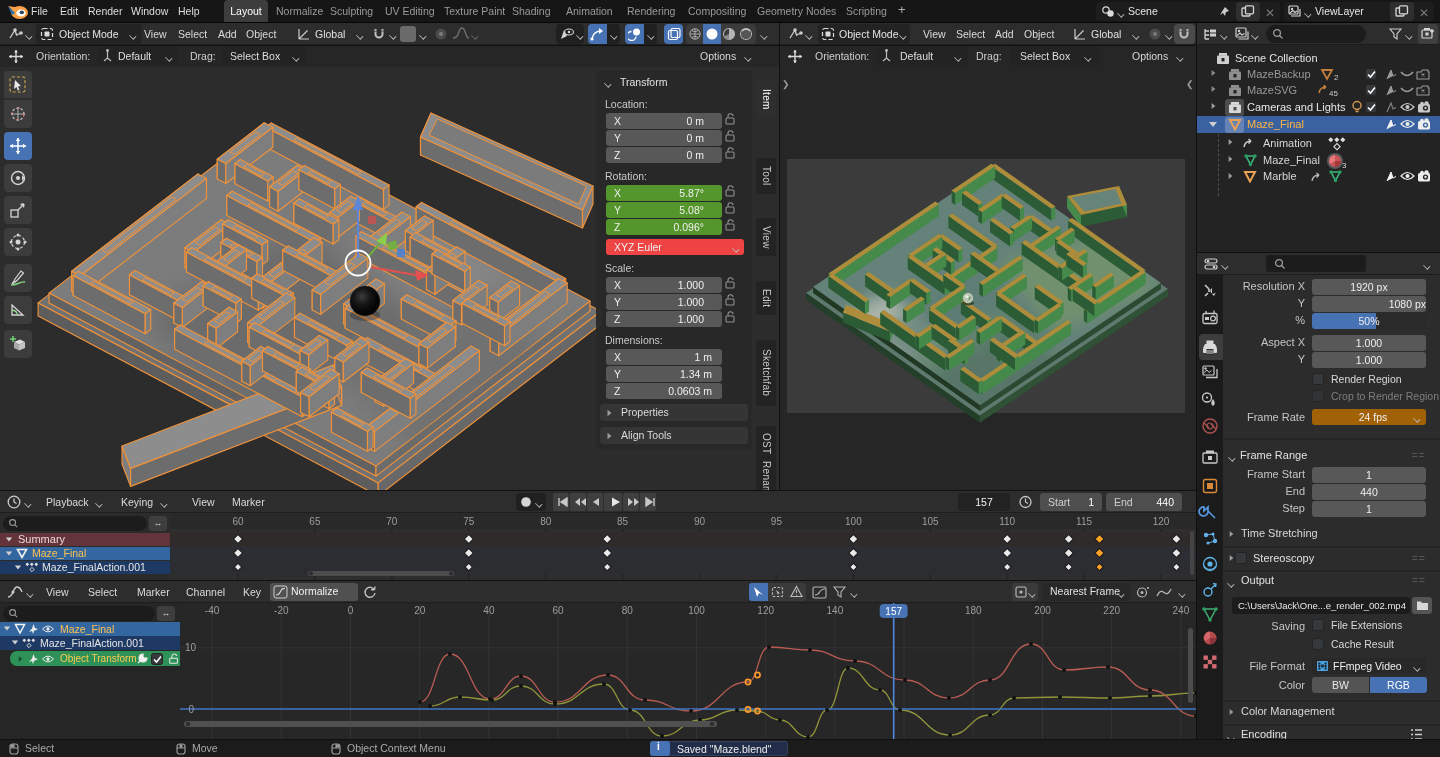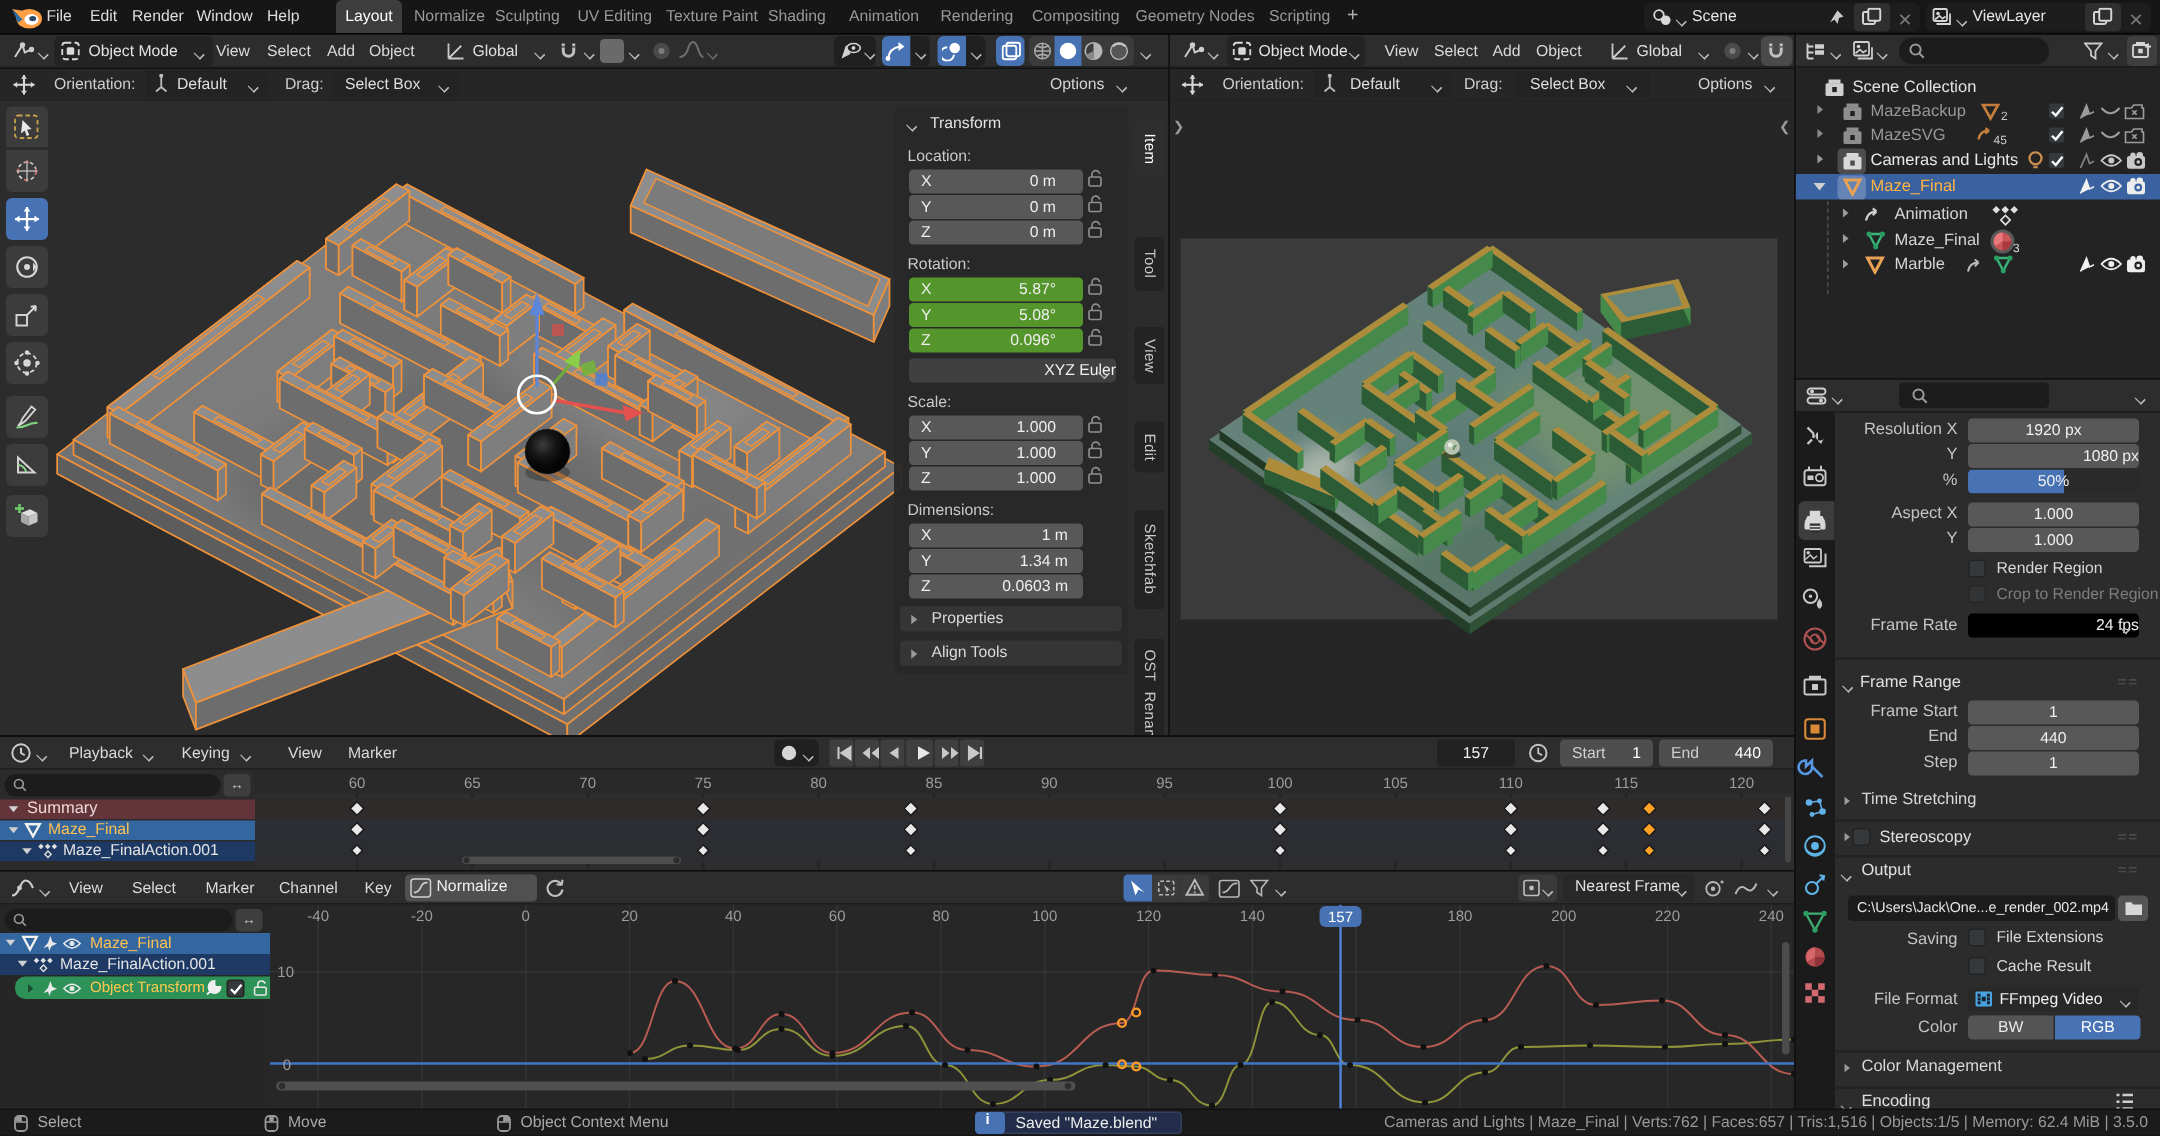--- a/index.html
+++ b/index.html
@@ -591,21 +591,21 @@
     <span class="v abs" style="left:8px;top:10px"></span>
     <span class="abs" style="left:24px;top:6px;color:#e2e2e2">Transform</span>
     <span class="abs" style="left:9px;top:28px;color:#c9c9c9">Location:</span>
     <div class="fld abs" style="left:10px;top:43px;width:116px"><span style="padding-left:8px">X</span><span style="position:absolute;right:18px">0 m</span></div>
     <div class="fld abs" style="left:10px;top:60px;width:116px"><span style="padding-left:8px">Y</span><span style="position:absolute;right:18px">0 m</span></div>
     <div class="fld abs" style="left:10px;top:77px;width:116px"><span style="padding-left:8px">Z</span><span style="position:absolute;right:18px">0 m</span></div>
     <span class="abs" style="left:9px;top:100px;color:#c9c9c9">Rotation:</span>
     <div class="fld abs" style="left:10px;top:115px;width:116px;background:#55962c"><span style="padding-left:8px">X</span><span style="position:absolute;right:18px">5.87°</span></div>
     <div class="fld abs" style="left:10px;top:132px;width:116px;background:#55962c"><span style="padding-left:8px">Y</span><span style="position:absolute;right:18px">5.08°</span></div>
     <div class="fld abs" style="left:10px;top:149px;width:116px;background:#55962c"><span style="padding-left:8px">Z</span><span style="position:absolute;right:18px">0.096°</span></div>
-    <div class="fld abs" style="left:10px;top:169px;width:138px;background:#404040;text-align:right"><span style="padding-left:8px">XYZ Euler</span><span class="v" style="position:absolute;right:5px;top:6px"></span></div>
+    <div class="fld abs" style="left:10px;top:169px;width:138px;background:#ef4444;text-align:left"><span style="padding-left:8px">XYZ Euler</span><span class="v" style="position:absolute;right:5px;top:6px"></span></div>
     <span class="abs" style="left:9px;top:192px;color:#c9c9c9">Scale:</span>
     <div class="fld abs" style="left:10px;top:207px;width:116px"><span style="padding-left:8px">X</span><span style="position:absolute;right:18px">1.000</span></div>
     <div class="fld abs" style="left:10px;top:224px;width:116px"><span style="padding-left:8px">Y</span><span style="position:absolute;right:18px">1.000</span></div>
     <div class="fld abs" style="left:10px;top:241px;width:116px"><span style="padding-left:8px">Z</span><span style="position:absolute;right:18px">1.000</span></div>
     <span class="abs" style="left:9px;top:264px;color:#c9c9c9">Dimensions:</span>
     <div class="fld abs" style="left:10px;top:279px;width:116px"><span style="padding-left:8px">X</span><span style="position:absolute;right:10px">1 m</span></div>
     <div class="fld abs" style="left:10px;top:296px;width:116px"><span style="padding-left:8px">Y</span><span style="position:absolute;right:10px">1.34 m</span></div>
     <div class="fld abs" style="left:10px;top:313px;width:116px"><span style="padding-left:8px">Z</span><span style="position:absolute;right:10px">0.0603 m</span></div>
     <div class="abs" style="left:4px;top:334px;width:148px;height:17px;background:#353535;border-radius:3px">
         <span class="tri-r" style="position:absolute;left:7px;top:5px;transform:scale(.8)"></span>
@@ -1215,21 +1215,21 @@
   <div class="fld abs" style="left:89px;top:38px;width:114px;text-align:center;background:#2a2a2a;overflow:hidden"><div style="position:absolute;left:0;top:0;width:64px;height:16px;background:#4772b3"></div><span style="position:relative">50%</span></div>
   <span class="lbl abs" style="right:135px;top:61px">Aspect X</span>
   <div class="fld abs" style="left:89px;top:60px;width:114px;text-align:center">1.000</div>
   <span class="lbl abs" style="right:135px;top:78px">Y</span>
   <div class="fld abs" style="left:89px;top:77px;width:114px;text-align:center">1.000</div>
   <span class="chk abs" style="left:89px;top:98px"></span>
   <span class="abs" style="left:108px;top:98px;color:#d8d8d8">Render Region</span>
   <span class="chk abs" style="left:89px;top:115px;opacity:.55"></span>
   <span class="abs" style="left:108px;top:115px;color:#7e7e7e">Crop to Render Region</span>
   <span class="lbl abs" style="right:135px;top:136px">Frame Rate</span>
-  <div class="fld abs" style="left:89px;top:134px;width:114px;background:#000000;text-align:right"><span style="padding-left:8px">24 fps</span><span class="v" style="position:absolute;right:6px;top:6px"></span></div>
+  <div class="fld abs" style="left:89px;top:134px;width:114px;background:#a16207;text-align:center"><span style="padding-left:8px">24 fps</span><span class="v" style="position:absolute;right:6px;top:6px"></span></div>
   <div class="abs" style="left:0;top:163px;width:217px;height:2px;background:#242424"></div>
   <span class="v abs" style="left:5px;top:179px"></span>
   <span class="abs" style="left:17px;top:174px;color:#e0e0e0;font-size:11px">Frame Range</span>
   <span class="abs" style="right:14px;top:174px;color:#555;letter-spacing:1px">==</span>
   <span class="lbl abs" style="right:135px;top:193px">Frame Start</span>
   <div class="fld abs" style="left:89px;top:192px;width:114px;text-align:center">1</div>
   <span class="lbl abs" style="right:135px;top:210px">End</span>
   <div class="fld abs" style="left:89px;top:209px;width:114px;text-align:center">440</div>
   <span class="lbl abs" style="right:135px;top:227px">Step</span>
   <div class="fld abs" style="left:89px;top:226px;width:114px;text-align:center">1</div>
@@ -1759,21 +1759,20 @@
       <path d="M5,1 L5,5 M1,5 L9,5" stroke="#9a9a9a" stroke-width="1.1"></path>
       <rect x="5" y="1.5" width="3.5" height="3" fill="#9a9a9a"></rect>
     </svg>
   <span class="abs" style="left:347px;top:2px">Object Context Menu</span>
   <div class="abs" style="left:650px;top:1px;width:138px;height:15px;background:#222d49;border-radius:3px;border:1px solid #33415f">
     <div class="abs" style="left:-1px;top:-1px;width:20px;height:15px;background:#4772b3;border-radius:3px">
         <span style="position:absolute;left:7px;top:0px;color:#fff;font-weight:bold;font-size:10px">i</span>
       </div>
     <span class="abs" style="left:26px;top:0.5px;color:#ececec">Saved "Maze.blend"</span>
   </div>
-  <span class="abs" style="right:8px;top:2px;color:#9a9a9a">Cameras and Lights | Maze_Final | Verts:762 | Faces:657 | Tris:1,516 | Objects:1/5 | Memory: 62.4 MiB | 3.5.0</span>
 </div>
 
 <div class="abs" style="left:779px;top:23px;width:1px;height:468px;background:#101010"></div>
 <div class="abs" style="left:1196px;top:23px;width:1px;height:717px;background:#101010"></div>
 <div class="abs" style="left:0;top:490px;width:1196px;height:1px;background:#101010"></div>
 <div class="abs" style="left:0;top:580px;width:1196px;height:1px;background:#101010"></div>
 <div class="abs" style="left:0;top:739px;width:1440px;height:1px;background:#101010"></div>
 <div class="abs" style="left:1197px;top:252px;width:243px;height:1px;background:#101010"></div>
 <div class="abs" style="left:0;top:22px;width:1440px;height:1px;background:#060606"></div>
 

